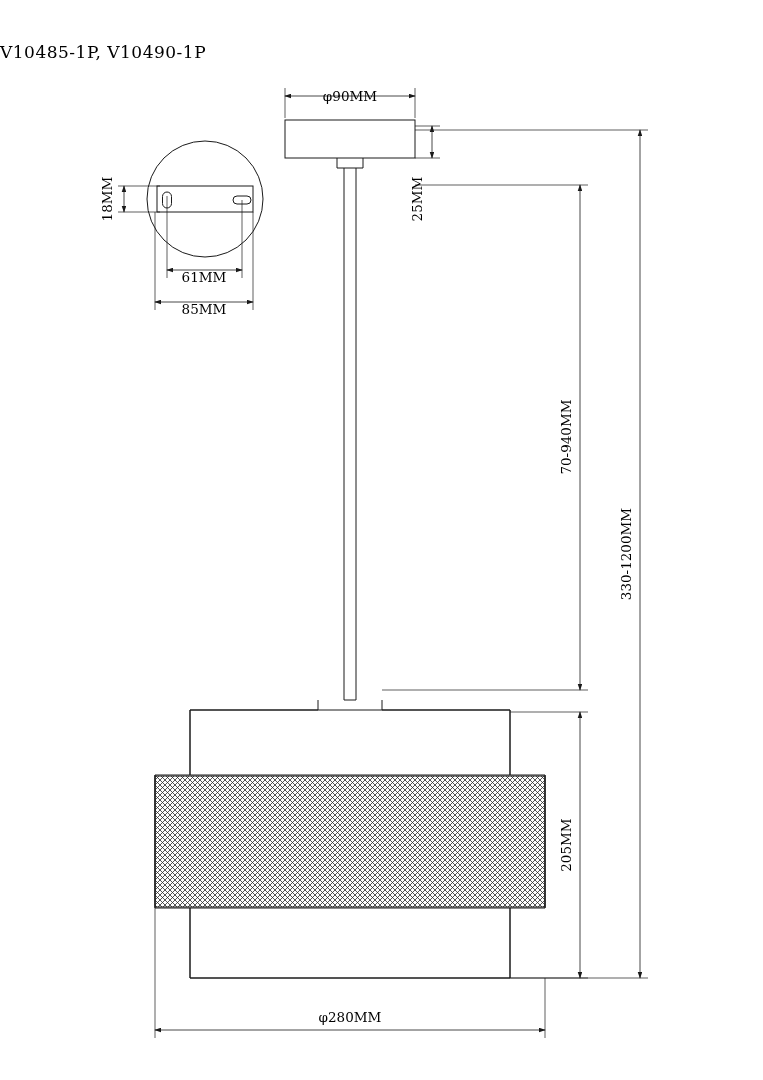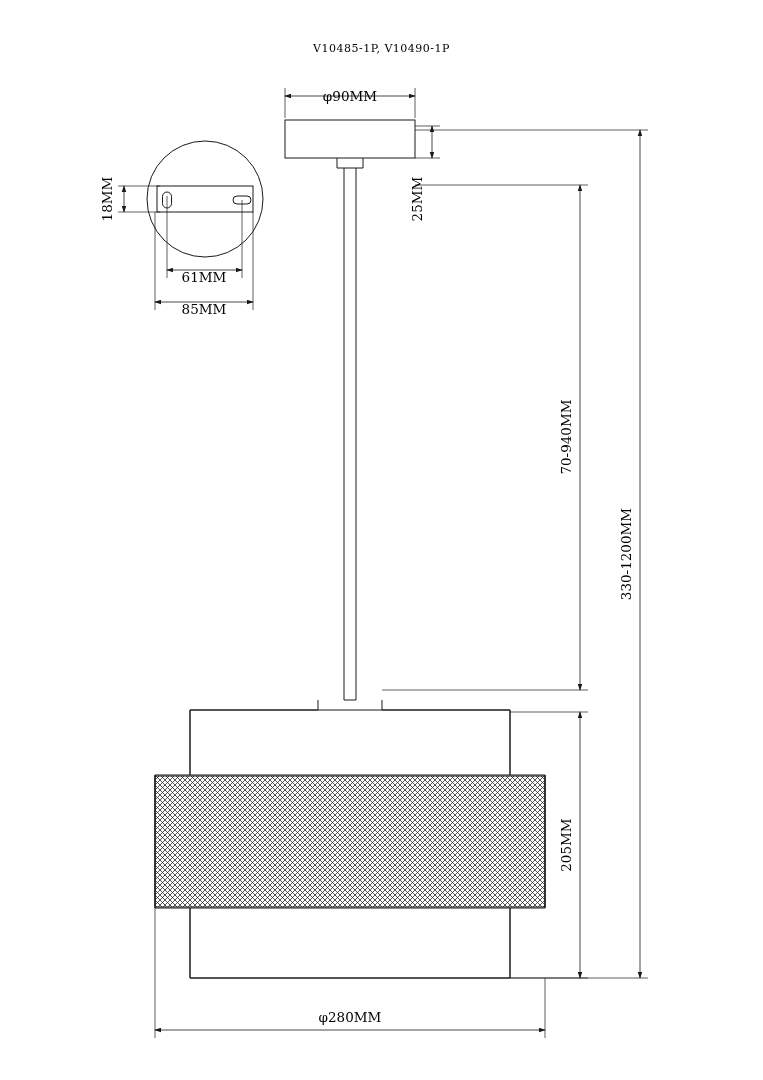--- a/index.html
+++ b/index.html
@@ -17,22 +17,22 @@
   #sheet {
     position: relative;
     width: 763px;
     height: 1080px;
   }
   .title {
     position: absolute;
     top: 42px;
     left: 0;
     width: 763px;
-    text-align: center;
-    font-size: 11px;
+    text-align: left;
+    font-size: 17px;
     letter-spacing: 0.5px;
     font-family: "DejaVu Serif", serif;
   }
   svg.drawing {
     position: absolute;
     top: 0;
     left: 0;
     width: 763px;
     height: 1080px;
   }

